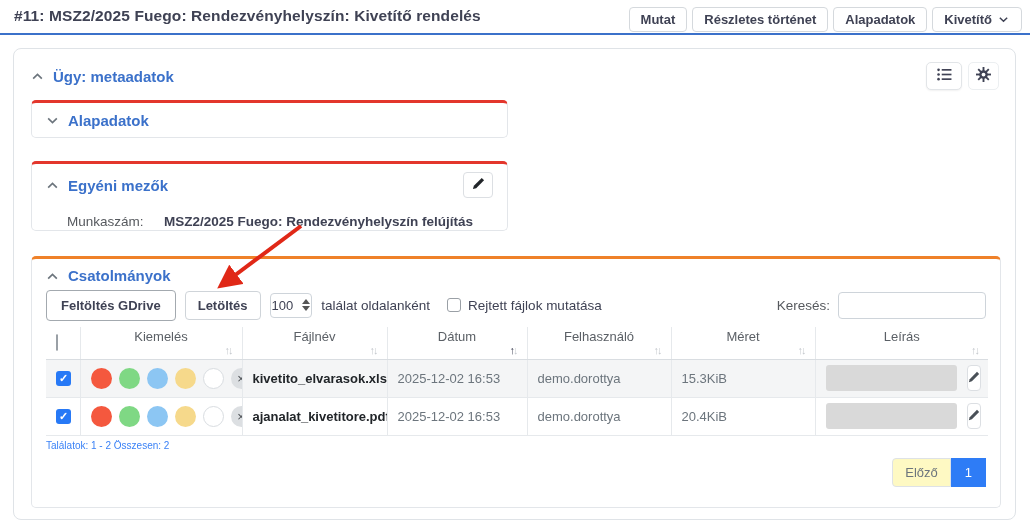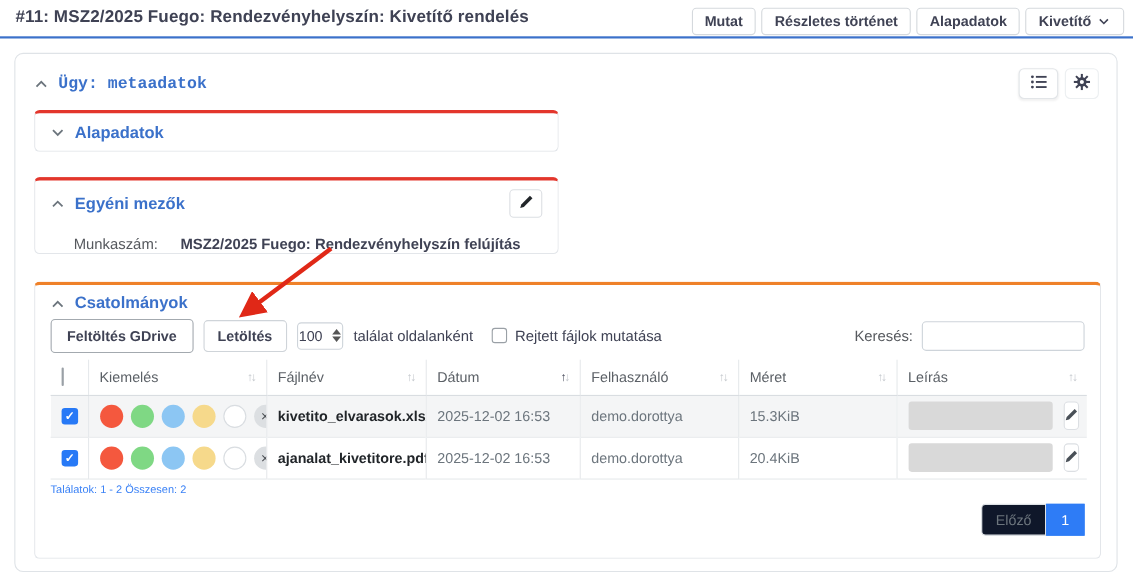--- a/index.html
+++ b/index.html
@@ -12,21 +12,21 @@
   .tb-btn { background:#fff; border:1px solid #d5d9dd; border-radius:4px; padding:4px 11px; font-size:13px; font-weight:600; color:#3f4254; cursor:pointer; display:flex; align-items:center; gap:6px; white-space:nowrap; font-family:inherit; }
 
   
   .outer-card { margin:13px 14px 0 13px; width:1003px; height:472px; border:1px solid #dfe3e7; border-radius:8px; padding:12px 16px 0 17px; }
 
   .section-head { display:flex; align-items:center; }
   .sec-title { color:#3b71ca; font-size:15px; font-weight:700; margin-left:10px; }
   .chev { width:12px; height:12px; flex:0 0 auto; }
   .chev svg { display:block; }
 
-  .meta-head { height:30px; margin-bottom:9px;font-family:Liberation Mono, monospace; }
+  .meta-head { height:30px; margin-bottom:9px; }
   .meta-tools { margin-left:auto; display:flex; gap:6px; align-items:center; }
   .icon-btn { background:#fff; border:1px solid #e2e5e8; border-radius:5px; width:36px; height:28px; display:flex; align-items:center; justify-content:center; cursor:pointer; box-shadow:0 1px 2px rgba(0,0,0,0.06); }
   .icon-btn.flat { border-color:#eceff1; box-shadow:none; width:31px; }
 
   
   .sub-card { border:1px solid #e3e6ea; border-top:3px solid #e3362c; border-radius:5px; background:#fff; }
   .card-alap { width:477px; height:38px; display:flex; align-items:center; padding:0 14px; }
   .card-egyeni { width:477px; height:70px; margin-top:23px; padding:8px 14px; }
   .egyeni-head { display:flex; align-items:center; }
   .pencil-btn { margin-left:auto; background:#fff; border:1px solid #dcdfe3; border-radius:4px; width:30px; height:26px; display:flex; align-items:center; justify-content:center; cursor:pointer; }
@@ -51,21 +51,21 @@
   .cb-empty { width:14px; height:14px; border:1.5px solid #9aa0a6; border-radius:3px; background:#fff; }
   .search-wrap { margin-left:auto; display:flex; align-items:center; gap:8px; }
   .search-label { font-size:13.5px; color:#56595e; font-weight:500; }
   .search-input { width:148px; height:27px; border:1px solid #ced4da; border-radius:4px; padding:0 8px; font-size:13px; color:#3f4254; outline:none; font-family:inherit; }
 
   
   table.attach { width:942px; border-collapse:collapse; table-layout:fixed; margin-top:6px; }
   .attach th, .attach td { border-left:1px solid #e6e9ec; padding:0 10px; overflow:hidden; white-space:nowrap; }
   .attach th:first-child, .attach td:first-child { border-left:none; }
   .attach thead th { height:32px; text-align:left; font-size:13px; font-weight:500; color:#5b6066; border-bottom:1px solid #d9dde1; }
-  .th-inner { display:flex; align-items:center; }
+  .th-inner { display:flex; align-items:center;flex-direction:column; }
   .sort { margin-left:auto; font-size:11px; letter-spacing:-2px; color:#c4c8cd; }
   .sort .on { color:#3f4254; }
   .attach tbody tr { height:38px; border-bottom:1px solid #e6e9ec; }
   .attach tbody tr.striped { background:#f4f5f6; }
   .cb-checked { width:15px; height:15px; background:#2779f6; border-radius:3px; color:#fff; font-size:11px; font-weight:700; display:flex; align-items:center; justify-content:center; cursor:pointer; }
   .dots { display:flex; align-items:center; gap:7px; }
   .dot { width:21px; height:21px; border-radius:50%; cursor:pointer; flex:0 0 auto; }
   .dot-red { background:#f4583e; }
   .dot-green { background:#7fd884; }
   .dot-blue { background:#8cc6f3; }
@@ -75,21 +75,21 @@
   .cell-file { font-size:13px; font-weight:700; color:#212529; }
   .cell-dim { font-size:13px; color:#6c757d; }
   .desc-cell-inner { display:flex; align-items:center; gap:10px; }
   .desc-box { width:131px; height:26px; background:#d9d9d9; border-radius:3px; flex:0 0 auto; }
   .row-pencil { background:#fff; border:1px solid #dcdfe3; border-radius:4px; width:28px; height:26px; display:flex; align-items:center; justify-content:center; cursor:pointer; margin-left:auto; }
 
   
   .summary { margin-top:4px; font-size:10px; color:#3b82f6; }
   .pagination { display:flex; justify-content:flex-end; margin-top:7px; }
   .pg { display:flex; }
-  .pg-item { border:1px solid #dee2e6; background:#0f172a; color:#6c757d; font-size:13px; padding:6px 12px; cursor:pointer; }
+  .pg-item { border:1px solid #dee2e6; background:#fef9c3; color:#6c757d; font-size:13px; padding:6px 12px; cursor:pointer; }
   .pg-prev { border-radius:4px 0 0 4px; }
   .pg-next { border-radius:0 4px 4px 0; }
   .pg-cur { background:#2e7cf6; border-color:#2e7cf6; color:#fff; font-weight:500; padding:6px 13px; }
 
   
   .anno { position:absolute; left:0; top:0; width:1030px; height:529px; pointer-events:none; }
 </style>
 </head>
 <body>
 

